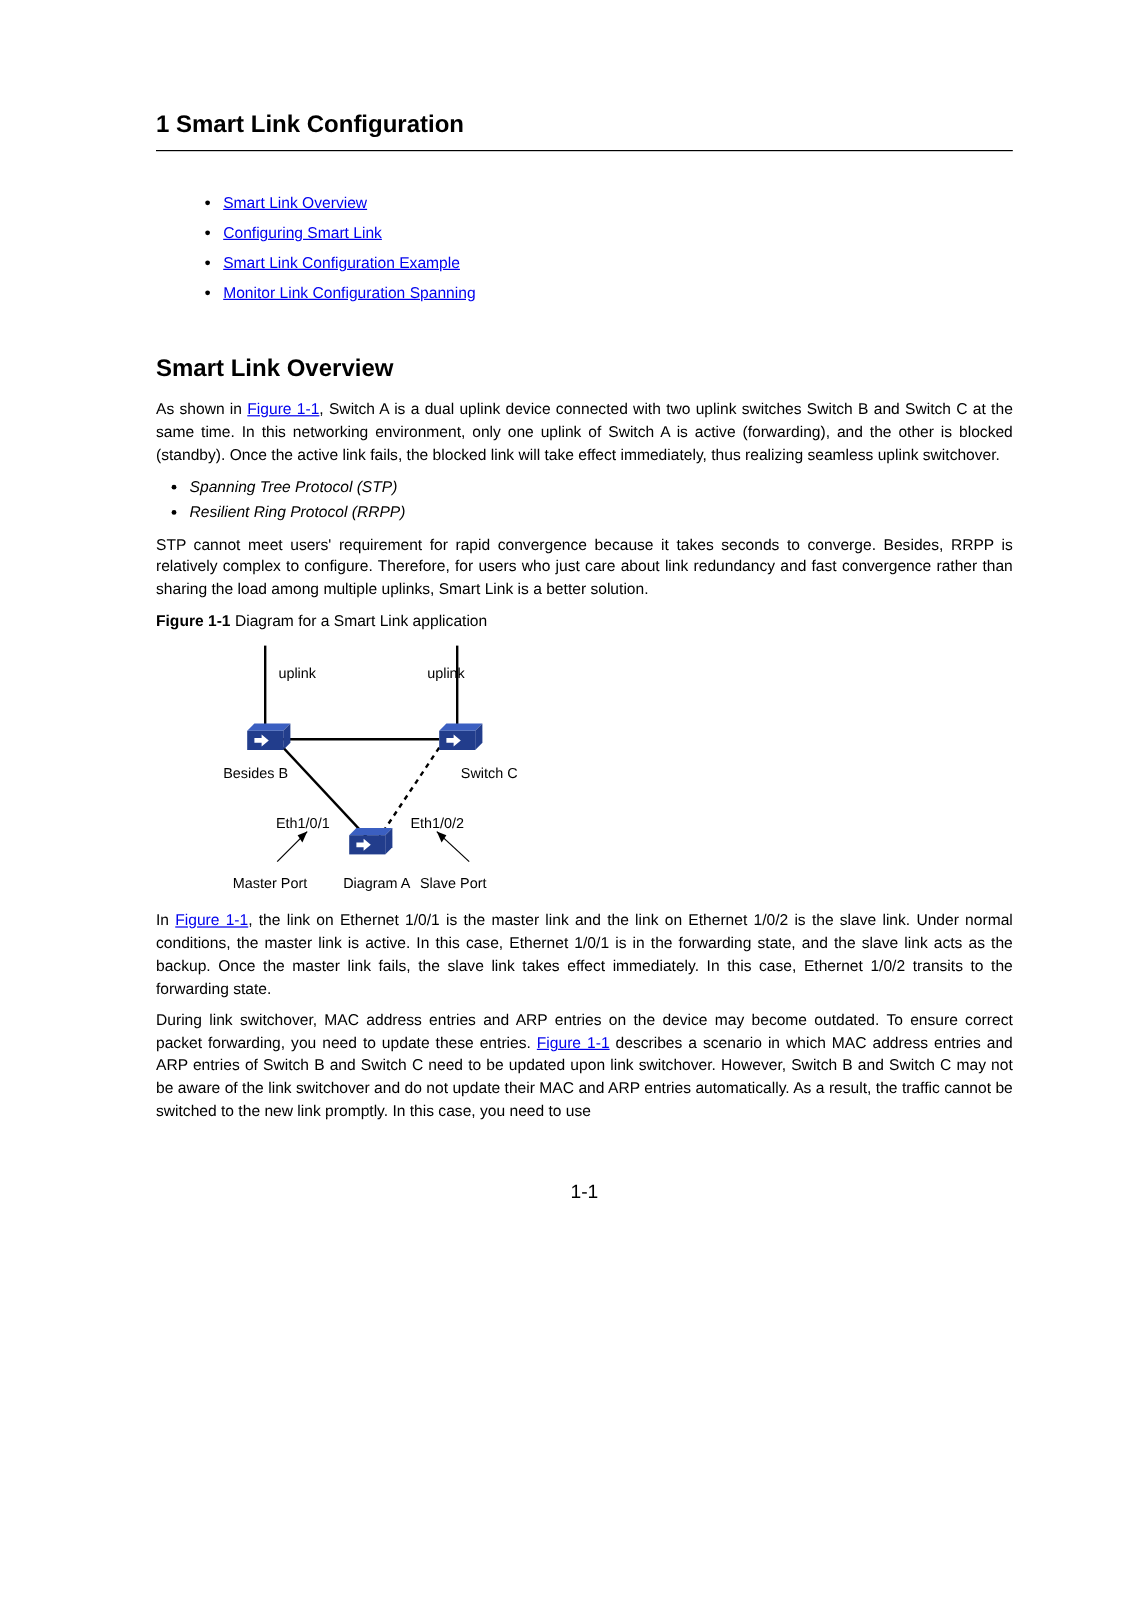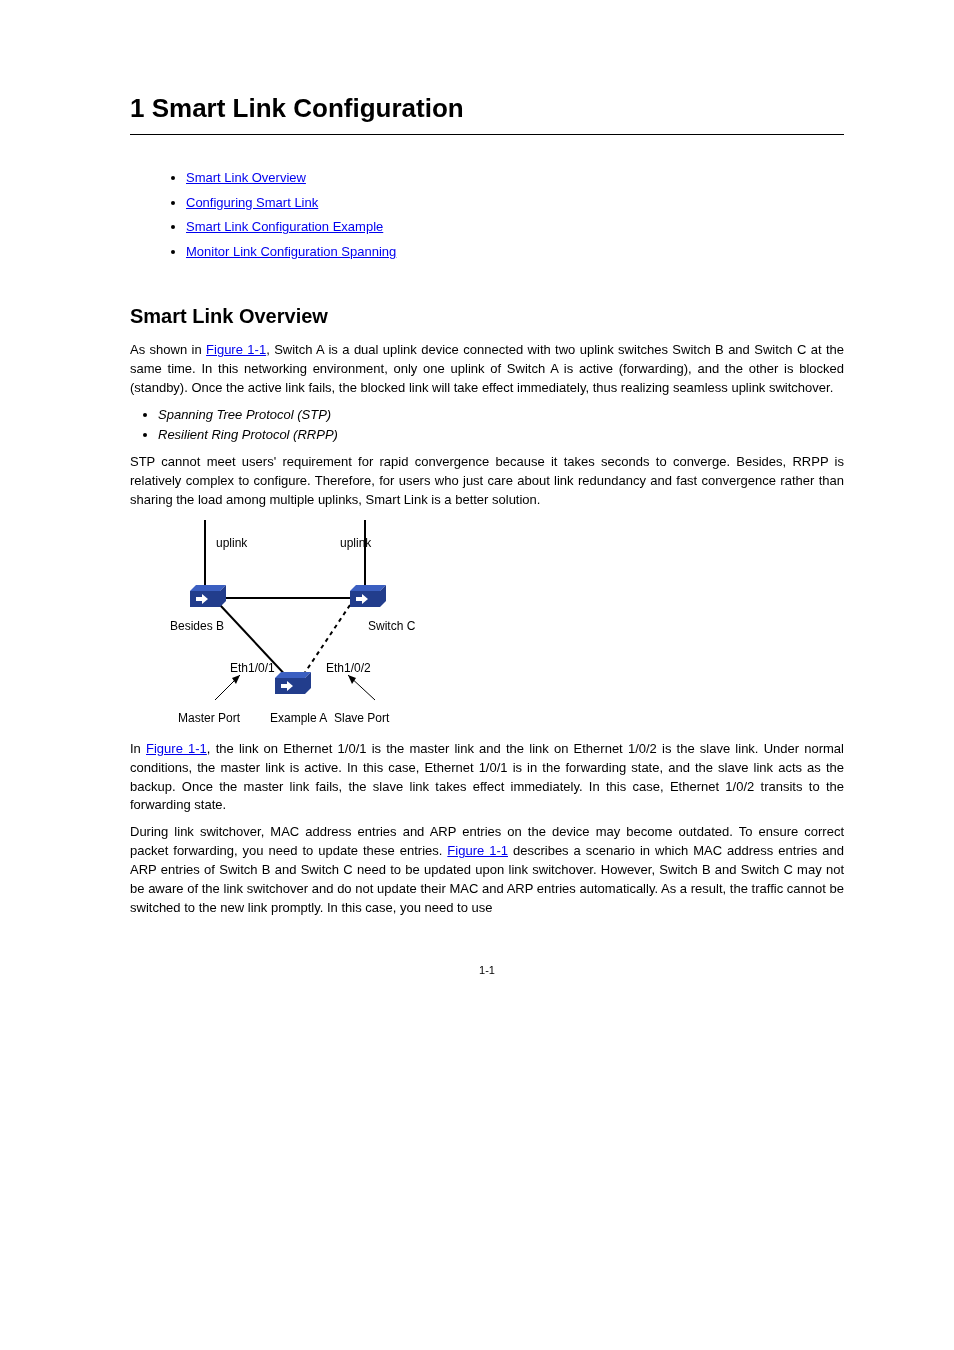--- a/index.html
+++ b/index.html
@@ -9,21 +9,21 @@
     font-family: Arial, Helvetica, sans-serif;
     color: #000;
     font-size: 13px;
     line-height: 1.45;
     width: 954px;
   }
   .page {
     padding: 90px 110px 60px 130px;
   }
   h1.chapter-title {
-    font-size: 26px;
+    font-size: 20px;
     font-weight: bold;
     margin: 0 0 6px 0;
   }
   hr.chapter-rule {
     border: none;
     border-top: 1px solid #000;
     margin: 0 0 34px 0;
   }
   ul.toc {
     list-style: disc;
@@ -52,26 +52,26 @@
     margin: 6px 0 6px 0;
   }
   ul.body-list li {
     margin: 2px 0;
     font-style: italic;
   }
   span.figcap {
     font-weight: bold;
   }
   .fig-wrap {
-    margin: 10px 0 10px 40px;
+    margin: 10px 0 10px 56px;
   }
   .page-num {
     text-align: center;
     margin-top: 46px;
-    font-size: 11px;
+    font-size: 16px;
   }
 
   
   .diagram {
     position: relative;
     width: 250px;
     height: 210px;
   }
   .diagram svg {
     position: absolute;
@@ -121,20 +121,25 @@
     <a class="link">Figure 1-1</a><span>, Switch A is a dual uplink device connected with two uplink switches Switch B and Switch C at the same time. In this networking environment, only one uplink of Switch A is active (forwarding), and the other is blocked (standby). Once the active link fails, the blocked link will take effect immediately, thus realizing seamless uplink switchover.</span>
   </p>
 
   <ul class="body-list">
     <li>Spanning Tree Protocol (STP)</li>
     <li>Resilient Ring Protocol (RRPP)</li>
   </ul>
 
   <p>STP cannot meet users' requirement for rapid convergence because it takes seconds to converge. Besides, RRPP is relatively complex to configure. Therefore, for users who just care about link redundancy and fast convergence rather than sharing the load among multiple uplinks, Smart Link is a better solution.</p>
 
+  <p>
+    <span class="figcap">Figure 1-1</span>
+    <span> </span>
+    <span>Diagram for a Smart Link application</span>
+  </p>
 
   <div class="fig-wrap">
     <div class="diagram">
       <svg viewBox="0 0 250 210">
 
         <line x1="35" y1="0" x2="35" y2="70" stroke="#000" stroke-width="2"></line>
         <line x1="195" y1="0" x2="195" y2="70" stroke="#000" stroke-width="2"></line>
 
         <line x1="50" y1="78" x2="180" y2="78" stroke="#000" stroke-width="2"></line>
 
@@ -167,24 +172,24 @@
           <rect class="switch-icon" x="0" y="6" width="30" height="16"></rect>
           <polygon class="switch-icon" points="30,6 36,0 36,16 30,22"></polygon>
           <polygon class="arrow-white" points="6,12 12,12 12,9 18,14 12,19 12,16 6,16"></polygon>
         </g>
       </svg>
 
       <span class="lbl" style="left:46px; top:15px;">uplink</span>
       <span class="lbl" style="left:170px; top:15px;">uplink</span>
       <span class="lbl" style="left:0px; top:98px;">Besides B</span>
       <span class="lbl" style="left:198px; top:98px;">Switch C</span>
-      <span class="lbl" style="left:60px; top:140px;">Eth1/0/1</span>
+      <span class="lbl" style="left:44px; top:140px;">Eth1/0/1</span>
       <span class="lbl" style="left:156px; top:140px;">Eth1/0/2</span>
       <span class="lbl" style="left:8px;  top:190px;">Master Port</span>
-      <span class="lbl" style="left:100px; top:190px;">Example A</span>
+      <span class="lbl" style="left:100px; top:190px;">Diagram A</span>
       <span class="lbl" style="left:164px; top:190px;">Slave Port</span>
     </div>
   </div>
 
   <p>
     <span>In </span><a class="link">Figure 1-1</a><span>, the link on Ethernet 1/0/1 is the master link and the link on Ethernet 1/0/2 is the slave link. Under normal conditions, the master link is active. In this case, Ethernet 1/0/1 is in the forwarding state, and the slave link acts as the backup. Once the master link fails, the slave link takes effect immediately. In this case, Ethernet 1/0/2 transits to the forwarding state.</span>
   </p>
 
   <p>
     <span>During link switchover, MAC address entries and ARP entries on the device may become outdated. To ensure correct packet forwarding, you need to update these entries. </span><a class="link">Figure 1-1</a>

